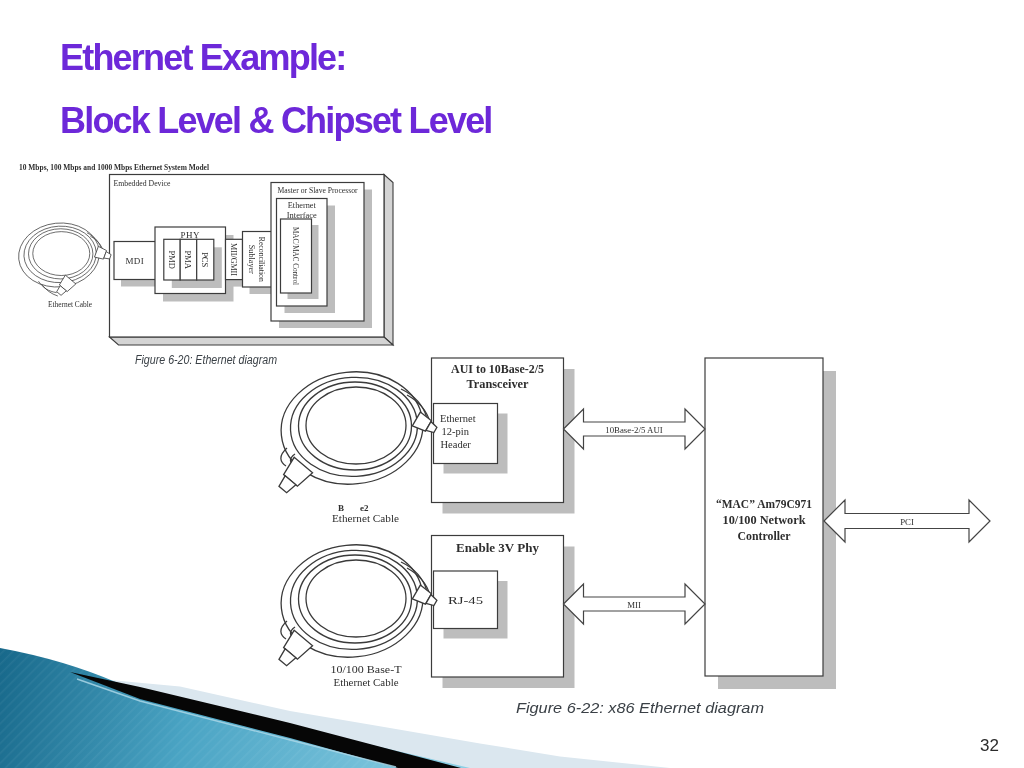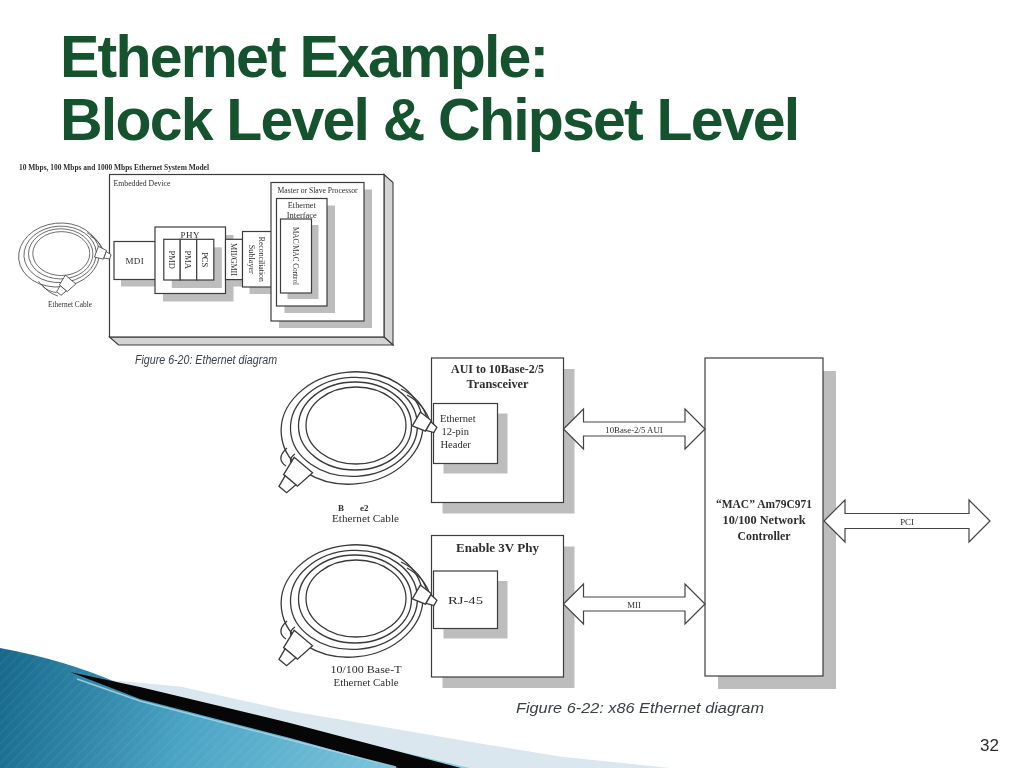--- a/index.html
+++ b/index.html
@@ -4,21 +4,21 @@
 <style>
 html,body{margin:0;padding:0;width:1024px;height:768px;background:#ffffff;overflow:hidden;position:relative}
 svg{position:absolute;left:0;top:0}
 text{font-family:"Liberation Serif",serif;fill:#2e2e2e}
 .cap{font-family:"Liberation Sans",sans-serif !important;font-style:italic;fill:#3a4046}
 .pg{font-family:"Liberation Sans",sans-serif !important;fill:#2b2b2b}
 .b{font-weight:bold}
 .bx{fill:#ffffff;stroke:#3c3c3c;stroke-width:1.2}
 .sh{fill:#bdbdbd}
 .ln{fill:none;stroke:#3a3a3a;stroke-width:1.3}
-#title{position:absolute;left:60px;top:26px;font-family:"Liberation Sans",sans-serif;font-weight:bold;font-size:59px;line-height:63px;color:#14532d;letter-spacing:-1.8px;white-space:nowrap}
+#title{position:absolute;left:60px;top:26px;font-family:"Liberation Sans",sans-serif;font-weight:bold;font-size:36px;line-height:63px;color:#6d28d9;letter-spacing:-1.8px;white-space:nowrap}
 </style>
 </head>
 <body>
 <svg width="1024" height="768" viewBox="0 0 1024 768">
 <defs>
 <linearGradient id="tealGrad" x1="0" y1="650" x2="480" y2="768" gradientUnits="userSpaceOnUse">
 <stop offset="0" stop-color="#17688a"></stop>
 <stop offset="0.4" stop-color="#4aa4c4"></stop>
 <stop offset="1" stop-color="#8fd1e6"></stop>
 </linearGradient>

